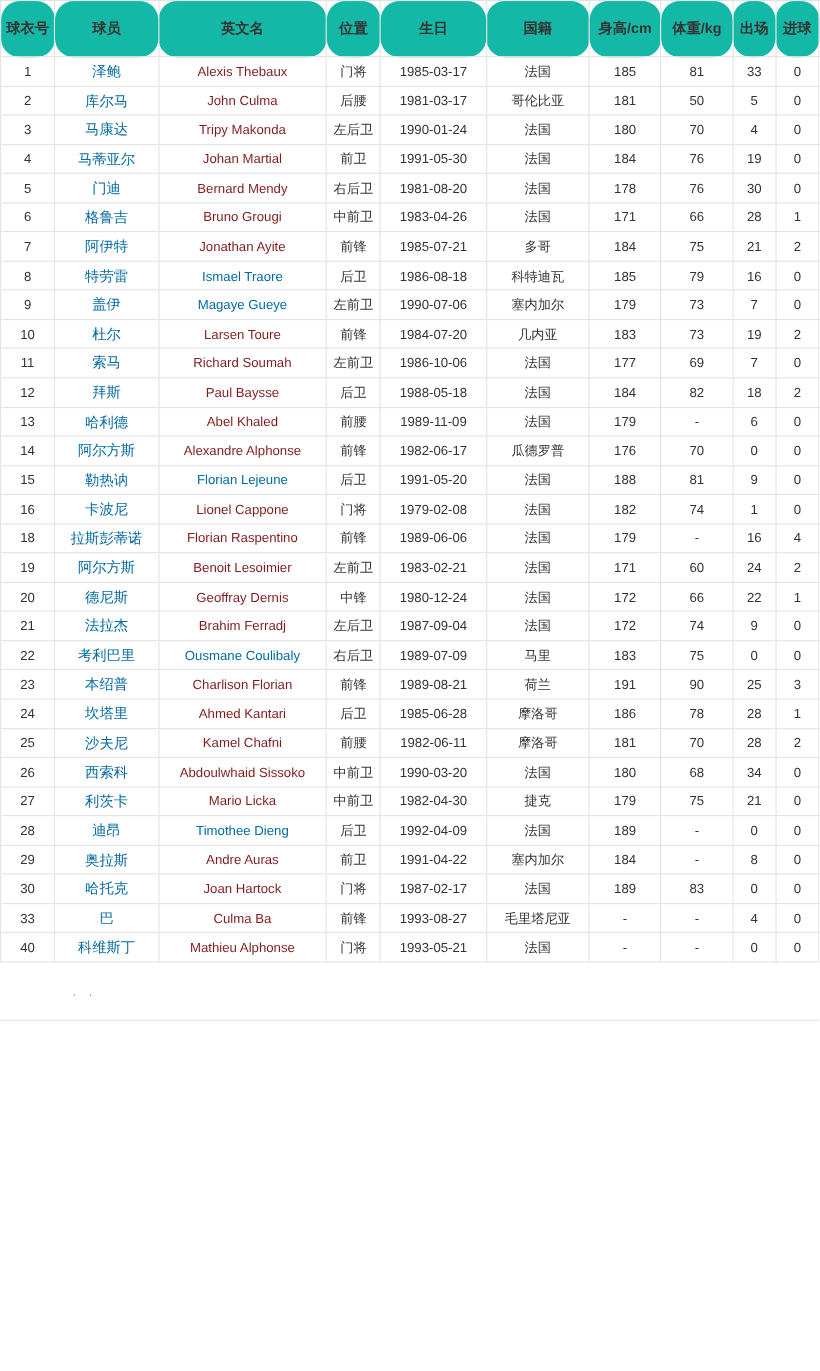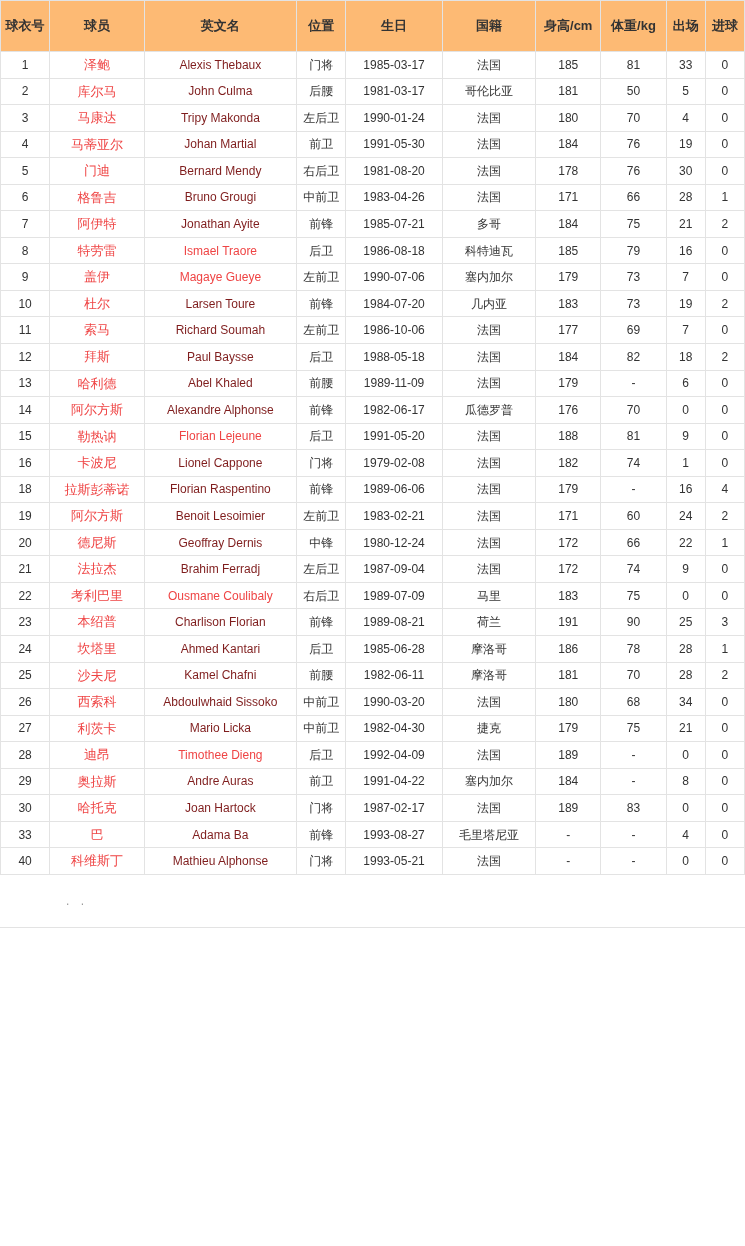--- a/index.html
+++ b/index.html
@@ -24,41 +24,42 @@
   }
   table.roster th, table.roster td {
     border: 1px solid #e3e3e3;
     text-align: center;
     vertical-align: middle;
     padding: 4px 2px;
     line-height: 1.35;
     word-wrap: break-word;
   }
   table.roster thead th {
-    background: #fdba74;
+    background: #14b8a6;
     font-weight: bold;
     font-size: 13px;
     color: #333333;
     height: 42px;
+    border-radius: 17px;
   }
   
   col.c-num     { width: 49px; }
   col.c-name    { width: 94px; }
   col.c-en      { width: 152px; }
   col.c-pos     { width: 49px; }
   col.c-bday    { width: 96px; }
   col.c-nat     { width: 93px; }
   col.c-height  { width: 65px; }
   col.c-weight  { width: 65px; }
   col.c-apps    { width: 39px; }
   col.c-goals   { width: 39px; }
 
   td.num { color: #333333; }
   td.name a, td.en a {
-    color: #ef4444;
+    color: #0369a1;
     text-decoration: none;
   }
   td.name .plain, td.en .plain {
     color: #7f1d1d;
   }
   td.name { font-size: 13px; }
   td.en { font-size: 12px; }
   td.pos, td.bday, td.nat { font-size: 12px; }
   td.stat { font-size: 12px; }
 
@@ -452,21 +453,21 @@
           <td class="bday"><span class="plain">1987-02-17</span></td>
           <td class="nat"><span class="plain">法国</span></td>
           <td class="stat"><span class="plain">189</span></td>
           <td class="stat"><span class="plain">83</span></td>
           <td class="stat"><span class="plain">0</span></td>
           <td class="stat"><span class="plain">0</span></td>
         </tr>
         <tr>
           <td class="num"><span class="plain">33</span></td>
           <td class="name"><a>巴</a></td>
-          <td class="en"><span class="plain">Adama Ba</span></td>
+          <td class="en"><span class="plain">Culma Ba</span></td>
           <td class="pos"><span class="plain">前锋</span></td>
           <td class="bday"><span class="plain">1993-08-27</span></td>
           <td class="nat"><span class="plain">毛里塔尼亚</span></td>
           <td class="stat"><span class="plain">-</span></td>
           <td class="stat"><span class="plain">-</span></td>
           <td class="stat"><span class="plain">4</span></td>
           <td class="stat"><span class="plain">0</span></td>
         </tr>
         <tr>
           <td class="num"><span class="plain">40</span></td>

